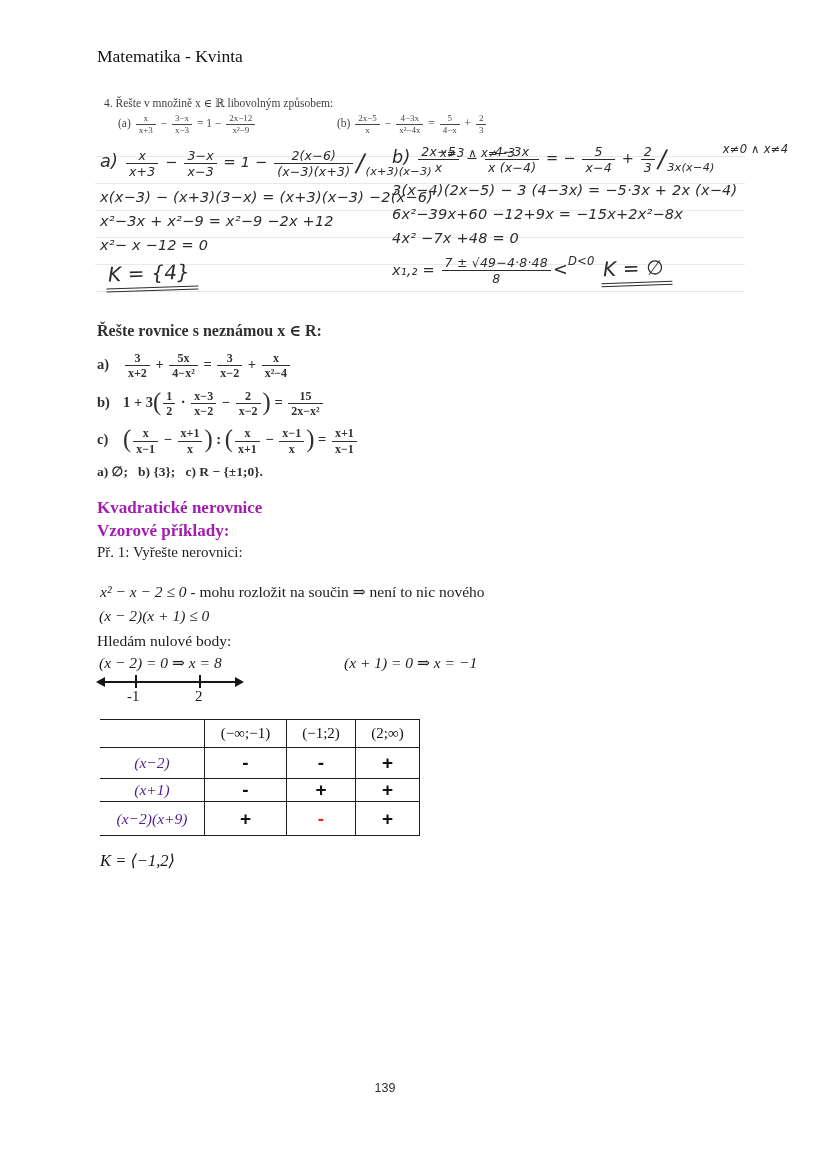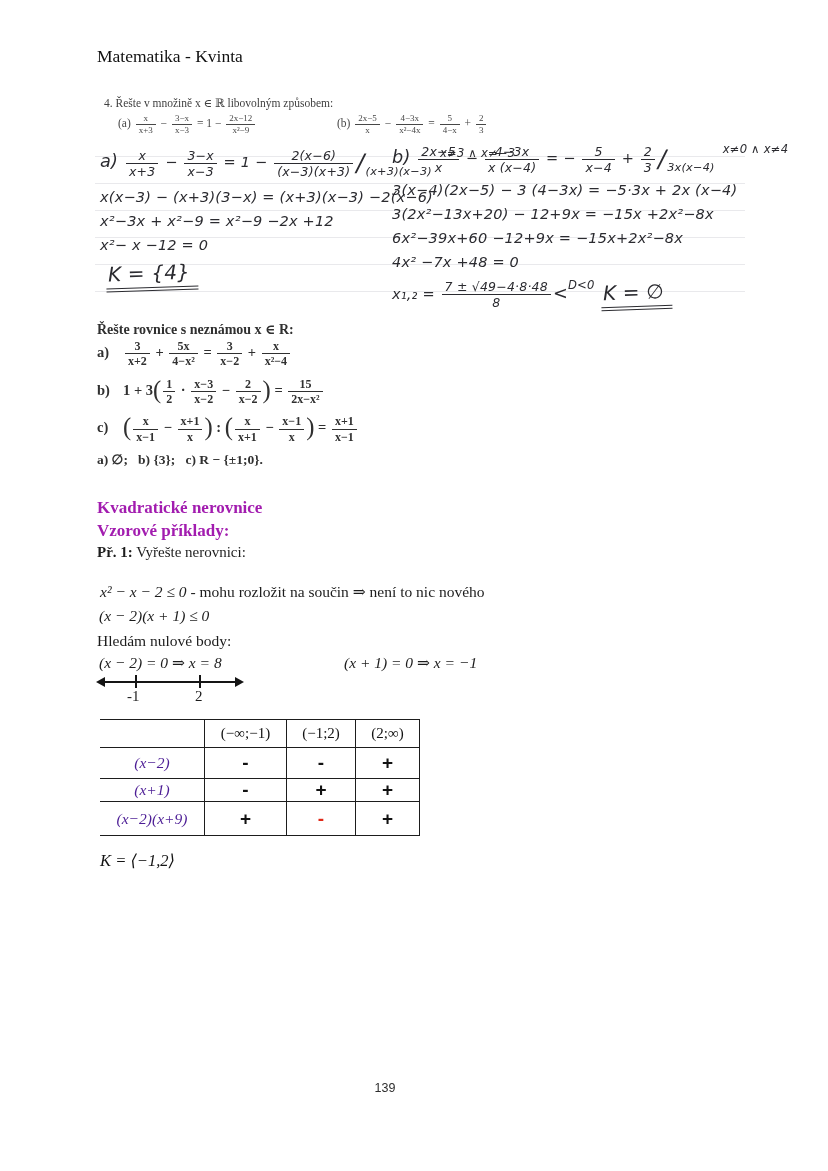--- a/index.html
+++ b/index.html
@@ -37,31 +37,31 @@
   .tk-sup{font-size:80%;vertical-align:10px;}
   .tk-sub{font-size:78%;vertical-align:-8px;}
   .tk-slash{font-size:165%;vertical-align:-4px;padding:0 1px;}
   .tk-ml8{margin-left:8px;}
   .tk-ml40{margin-left:46px;}
   .tk-result{display:inline-block;font-size:20px;border-bottom:4px double currentColor;
              padding:0 8px 2px 2px;transform:rotate(-2deg);margin-left:6px;}
 
   
   .pset{left:97px;top:321px;width:380px;font-weight:700;color:#303030;}
-  .pset-title{font-size:14px;margin-bottom:1px;}
+  .pset-title{font-size:16px;margin-bottom:11px;}
   .pset-line{font-size:14.5px;margin-bottom:7px;white-space:nowrap;}
   .pset-line .frac{font-size:12px;}
   .pset-line .frac .num{border-bottom:1.1px solid currentColor;}
   .tk-plabel{display:inline-block;width:26px;}
   .bigp{font-size:170%;font-weight:400;vertical-align:-0.12em;}
   .pset-answers{font-size:13.5px;margin-top:6px;white-space:pre;}
 
   
   .h-bold{font-size:17px;font-weight:700;color:#a21caf;}
-  .ex1 .lbl{font-weight:700;}
+  .ex1 .lbl{font-weight:400;}
   .ex1{font-size:15px;}
   .math-line{font-size:15.5px;color:#1c1c1c;white-space:pre;}
   .tk-mi{font-style:italic;}
   .tk-rm{font-style:normal;}
 
   
   .numberline{left:96px;top:673px;width:148px;height:36px;}
   .nl-axis{position:absolute;left:7px;right:7px;top:8px;height:1.8px;background:#151515;}
   .nl-arrow{position:absolute;width:0;height:0;top:4px;border-top:5px solid transparent;border-bottom:5px solid transparent;}
   .nl-arrow.left{left:0;border-right:9px solid #151515;}
@@ -107,21 +107,20 @@
   <div class="abs hw hw-left" style="left:100px;top:146px;width:300px;">
       <div class="hw-line"><span class="tk-big">a) </span><span class="frac"><span class="num">x</span><span class="den">x+3</span></span><span> − </span><span class="frac"><span class="num">3−x</span><span class="den">x−3</span></span><span> = 1 − </span><span class="frac"><span class="num">2(x−6)</span><span class="den">(x−3)(x+3)</span></span><span class="tk-slash">∕</span><span class="tk-sub">(x+3)(x−3)</span><span class="tk-sup tk-ml8">x≠3 ∧ x≠−3</span></div>
       <div class="hw-line"><span>x(x−3) − (x+3)(3−x) = (x+3)(x−3) −2(x−6)</span></div>
       <div class="hw-line"><span>x²−3x + x²−9  = x²−9 −2x +12</span></div>
       <div class="hw-line"><span>x²− x −12 = 0</span></div>
       <div class="hw-line"><span class="tk-result">K = {4}</span></div>
     </div>
   <div class="abs hw hw-right" style="left:392px;top:142px;width:355px;">
       <div class="hw-line"><span class="tk-big">b) </span><span class="frac"><span class="num">2x−5</span><span class="den">x</span></span><span> − </span><span class="frac"><span class="num">4−3x</span><span class="den">x (x−4)</span></span><span> = − </span><span class="frac"><span class="num">5</span><span class="den">x−4</span></span><span> + </span><span class="frac"><span class="num">2</span><span class="den">3</span></span><span class="tk-slash">∕</span><span class="tk-sub">3x(x−4)</span><span class="tk-sup tk-ml8">x≠0 ∧ x≠4</span></div>
       <div class="hw-line"><span>3(x−4)(2x−5) − 3 (4−3x) = −5·3x + 2x (x−4)</span></div>
-      <div class="hw-line"><span>3(2x²−13x+20) − 12+9x = −15x +2x²−8x</span></div>
       <div class="hw-line"><span>6x²−39x+60 −12+9x = −15x+2x²−8x</span></div>
       <div class="hw-line"><span>4x² −7x +48 = 0</span></div>
       <div class="hw-line"><span>x₁,₂ = </span><span class="frac"><span class="num">7 ± √49−4·8·48</span><span class="den">8</span></span><span class="tk-big">&lt;</span><span class="tk-sup">D&lt;0</span><span class="tk-result tk-ml40">K = ∅</span></div>
     </div>
 
   <div class="abs pset">
     <div class="pset-title">Řešte rovnice s neznámou x ∈ R:</div>
     <div class="pset-line"><span class="tk-plabel">a)</span><span class="frac"><span class="num">3</span><span class="den">x+2</span></span><span> + </span><span class="frac"><span class="num">5x</span><span class="den">4−x²</span></span><span> = </span><span class="frac"><span class="num">3</span><span class="den">x−2</span></span><span> + </span><span class="frac"><span class="num">x</span><span class="den">x²−4</span></span></div>
     <div class="pset-line"><span class="tk-plabel">b)</span><span>1 + 3</span><span class="bigp">(</span><span class="frac"><span class="num">1</span><span class="den">2</span></span><span> · </span><span class="frac"><span class="num">x−3</span><span class="den">x−2</span></span><span> − </span><span class="frac"><span class="num">2</span><span class="den">x−2</span></span><span class="bigp">)</span><span> = </span><span class="frac"><span class="num">15</span><span class="den">2x−x²</span></span></div>
     <div class="pset-line"><span class="tk-plabel">c)</span><span class="bigp">(</span><span class="frac"><span class="num">x</span><span class="den">x−1</span></span><span> − </span><span class="frac"><span class="num">x+1</span><span class="den">x</span></span><span class="bigp">)</span><span> : </span><span class="bigp">(</span><span class="frac"><span class="num">x</span><span class="den">x+1</span></span><span> − </span><span class="frac"><span class="num">x−1</span><span class="den">x</span></span><span class="bigp">)</span><span> = </span><span class="frac"><span class="num">x+1</span><span class="den">x−1</span></span></div>

